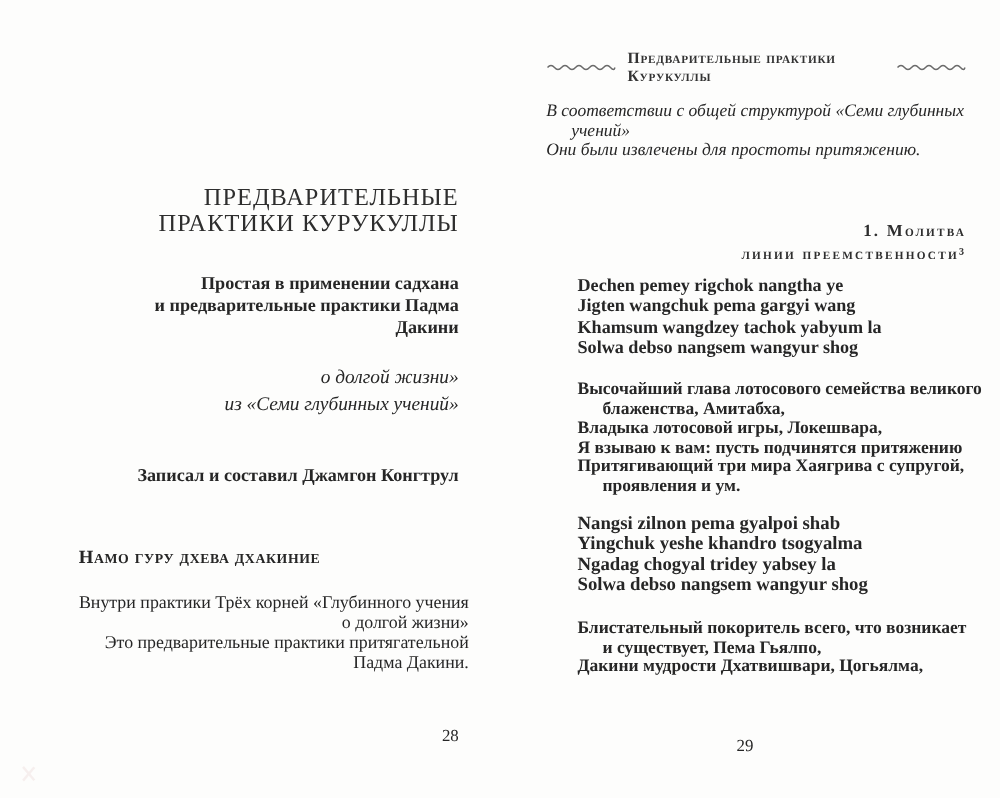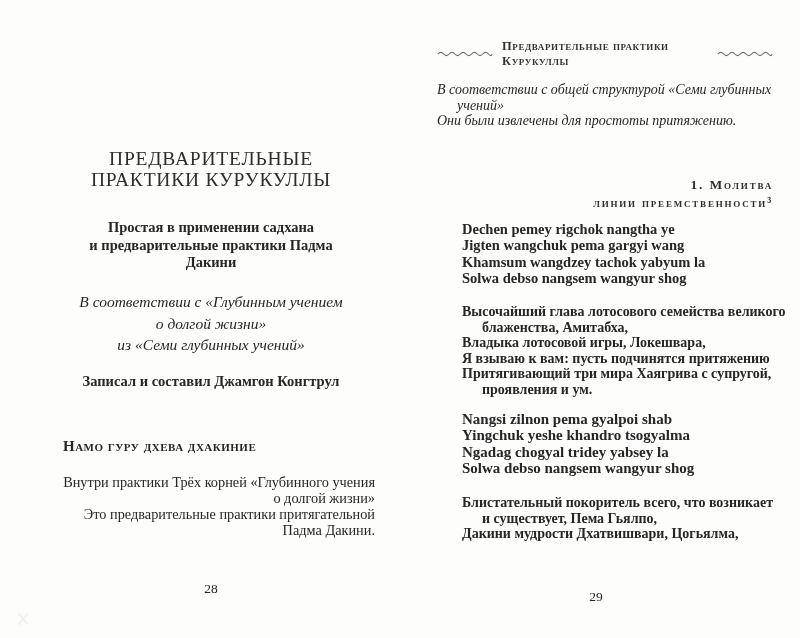--- a/index.html
+++ b/index.html
@@ -7,21 +7,21 @@
     width: 800px; height: 638px;
     background: #fdfdfc;
     font-family: "Liberation Serif", "DejaVu Serif", serif;
     color: #262626;
     position: relative;
     overflow: hidden;
   }
   .block { position: absolute; }
 
   
-  .pl { left: 55px; width: 312px; text-align: center; }
+  .pl { left: 55px; width: 312px; text-align: right; }
   #lp-title    { top: 149px; font-size: 19.5px; line-height: 20.5px; letter-spacing: 0.8px; color: #2e2e2e; }
   #lp-subtitle { top: 219px; font-weight: bold; font-size: 14.5px; line-height: 17.5px; }
   #lp-epigraph { top: 291px; font-style: italic; font-size: 15.5px; line-height: 21.5px; }
   #lp-author   { top: 373px; font-weight: bold; font-size: 14.5px; }
   #lp-mantra   { top: 438px; text-align: left; padding-left: 8px; font-variant: small-caps;
                  font-weight: 600; font-size: 15px; letter-spacing: 0.5px; }
   #lp-note     { top: 474px; text-align: right; padding-left: 8px; 
                  font-size: 14.3px; line-height: 16px; }
   #lp-num      { top: 581px; font-size: 13.5px; }
 
@@ -64,21 +64,20 @@
       <div>ПРАКТИКИ КУРУКУЛЛЫ</div>
     </div>
 
     <div class="block pl" id="lp-subtitle">
       <div>Простая в применении садхана</div>
       <div>и предварительные практики Падма</div>
       <div>Дакини</div>
     </div>
 
     <div class="block pl" id="lp-epigraph">
-      <div>В соответствии с «Глубинным учением</div>
       <div>о долгой жизни»</div>
       <div>из «Семи глубинных учений»</div>
     </div>
 
     <div class="block pl" id="lp-author">Записал и составил Джамгон Конгтрул</div>
 
     <div class="block pl" id="lp-mantra">Намо гуру дхева дхакиние</div>
 
     <div class="block pl" id="lp-note">
       <div>Внутри практики Трёх корней «Глубинного учения</div>

